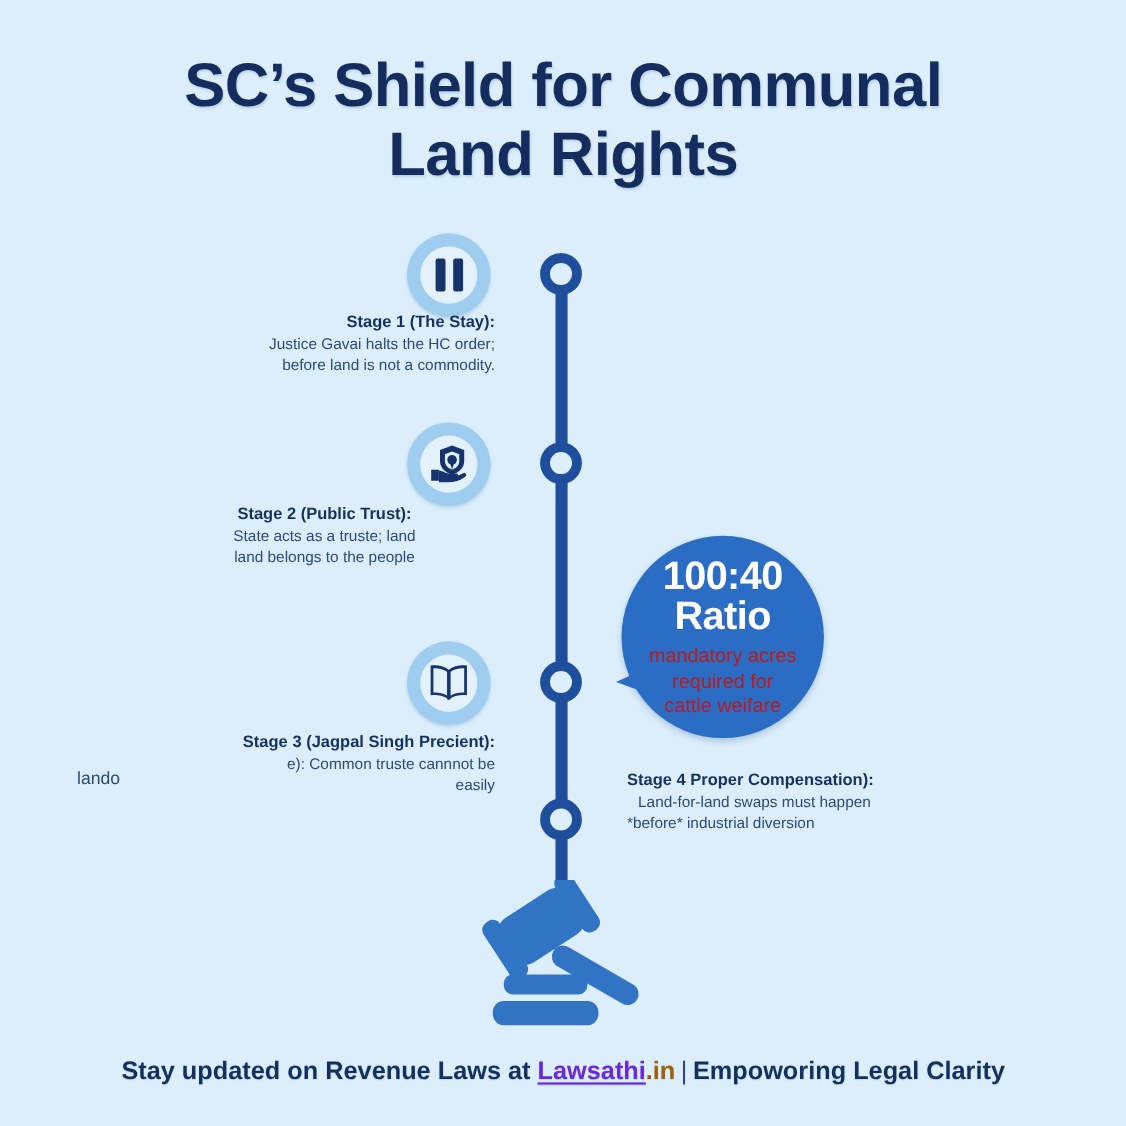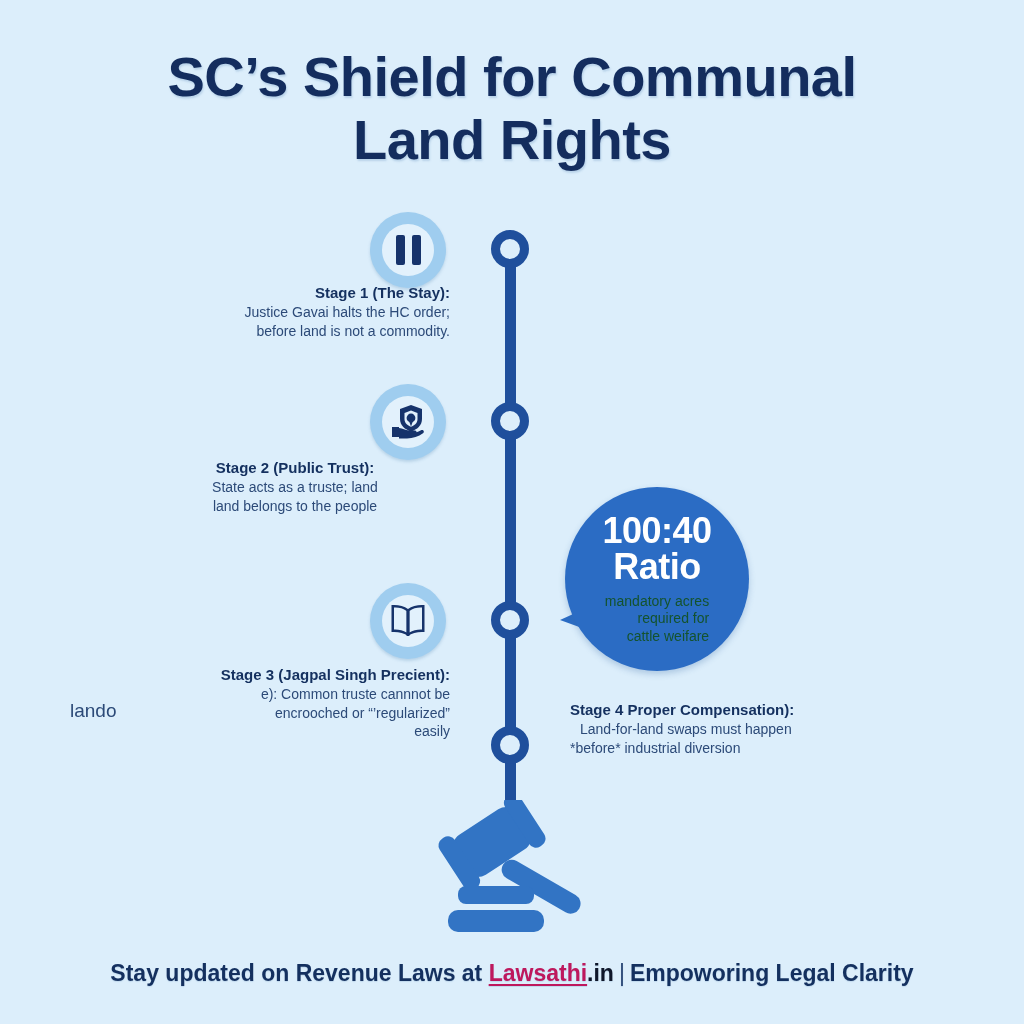--- a/index.html
+++ b/index.html
@@ -113,21 +113,21 @@
 
   .stage-1 { left: 150px; top: 283px; width: 300px; text-align: right; }
   .stage-2 { left: 150px; top: 458px; width: 290px; text-align: center; }
 
   .stage-3 { left: 100px; top: 665px; width: 350px; text-align: right; }
   .stage-3 .head { white-space: nowrap; }
   .stage-3 .ghost {
     position: absolute;
     left: -30px;
     top: 35px;
-    font-size: 19px;
+    font-size: 16px;
     color: #2c4a78;
     white-space: nowrap;
     pointer-events: none;
   }
   .stage-3 .ghost .gap { display: inline-block; width: 72px; }
 
   .stage-4 { left: 570px; top: 700px; width: 350px; text-align: left; }
   .stage-4 .body span { display: block; }
   .stage-4 .body .l1 { padding-left: 10px; }
 
@@ -166,48 +166,47 @@
     text-align: center;
     z-index: 3;
   }
   .bubble-text .big {
     font-size: 36px;
     font-weight: 700;
     line-height: 1.02;
     letter-spacing: -0.5px;
   }
   .bubble-text .sub {
-    font-size: 14px;
+    font-size: 18px;
     line-height: 1.25;
     margin-top: 7px;
-    color: #14532d;
-    text-align: right;
+    color: #b91c1c;
   }
   .bubble-text .sub span { display: block; }
 
   
   .gavel { position: absolute; left: 430px; top: 800px; }
 
   
   .footer {
     position: absolute;
     left: 0;
     top: 960px;
     width: 1024px;
     text-align: center;
     font-size: 23px;
     font-weight: 700;
     color: #14305f;
     text-shadow: 0 1px 1px rgba(130,170,205,0.30);
   }
   .footer .brand {
-    color: #be185d;
+    color: #6d28d9;
     text-underline-offset: 3px;
   }
-  .footer .tld { color: #0f172a; text-decoration: none; }
+  .footer .tld { color: #a16207; text-decoration: none; }
   .footer .sep { color: #2d4a78; font-weight: 400; margin: 0 5px; }
 </style>
 </head>
 <body>
 
 <div id="poster">
 
   <div class="title">
     <span class="ln">SC’s Shield for Communal</span>
     <span class="ln">Land Rights</span>
@@ -265,21 +264,20 @@
     </div>
   </div>
 
   <div class="stage stage-3">
     <div class="head">Stage 3 (Jagpal Singh Precient):</div>
     <div class="ghost">
       <span>lando</span><span class="gap"></span>
     </div>
     <div class="body">
       <span>e): Common truste cannnot be</span>
-      <span>encrooched or “’regularized”</span>
       <span>easily</span>
     </div>
   </div>
 
   <div class="stage stage-4">
     <div class="head">Stage 4 Proper Compensation):</div>
     <div class="body">
       <span class="l1">Land-for-land swaps must happen</span>
       <span>*before* industrial diversion</span>
     </div>

